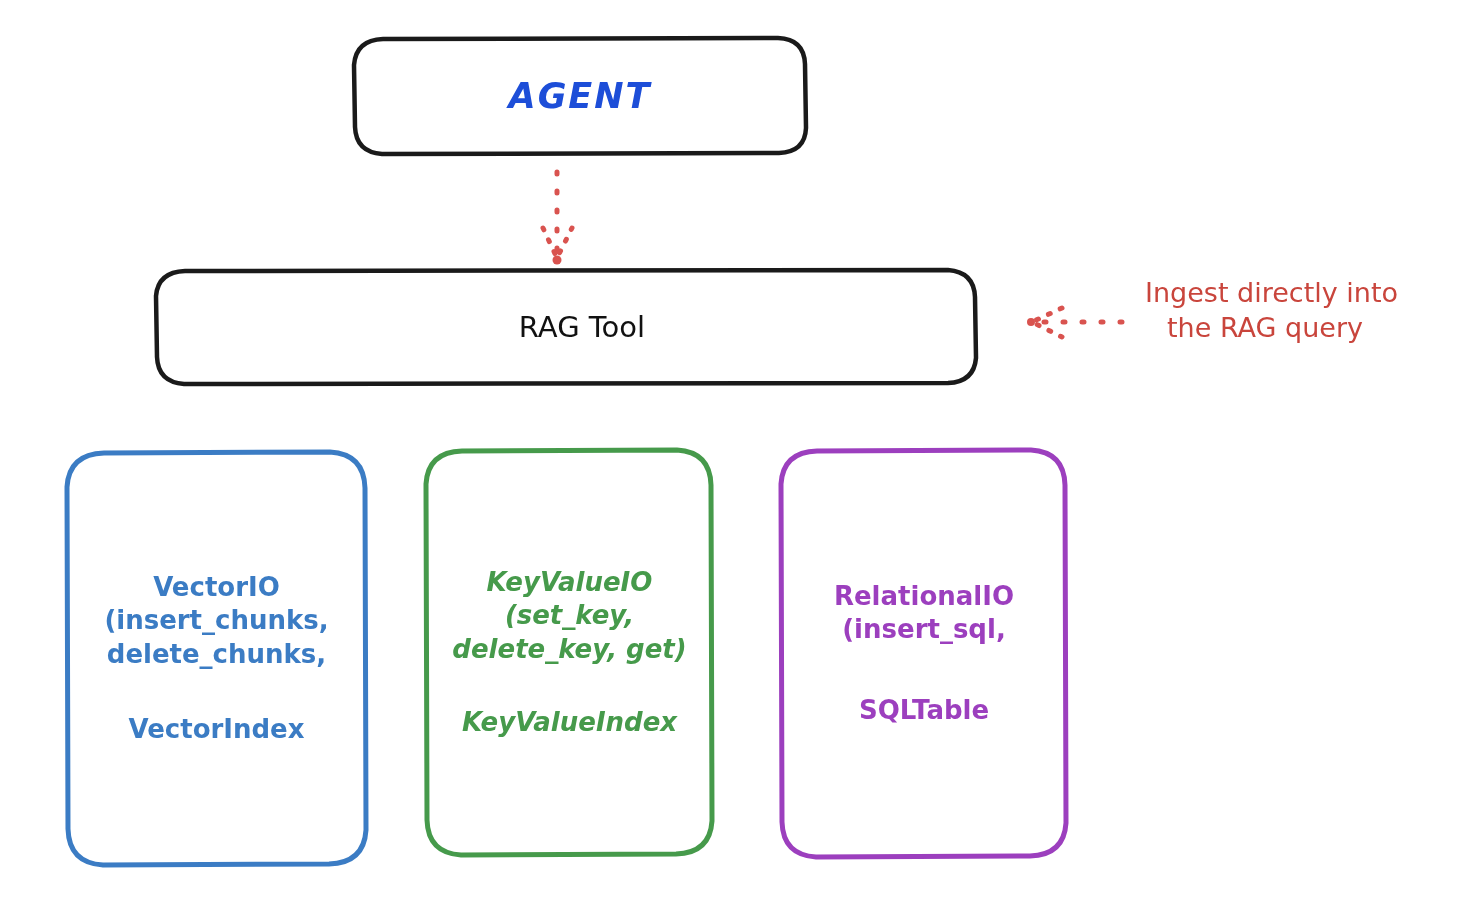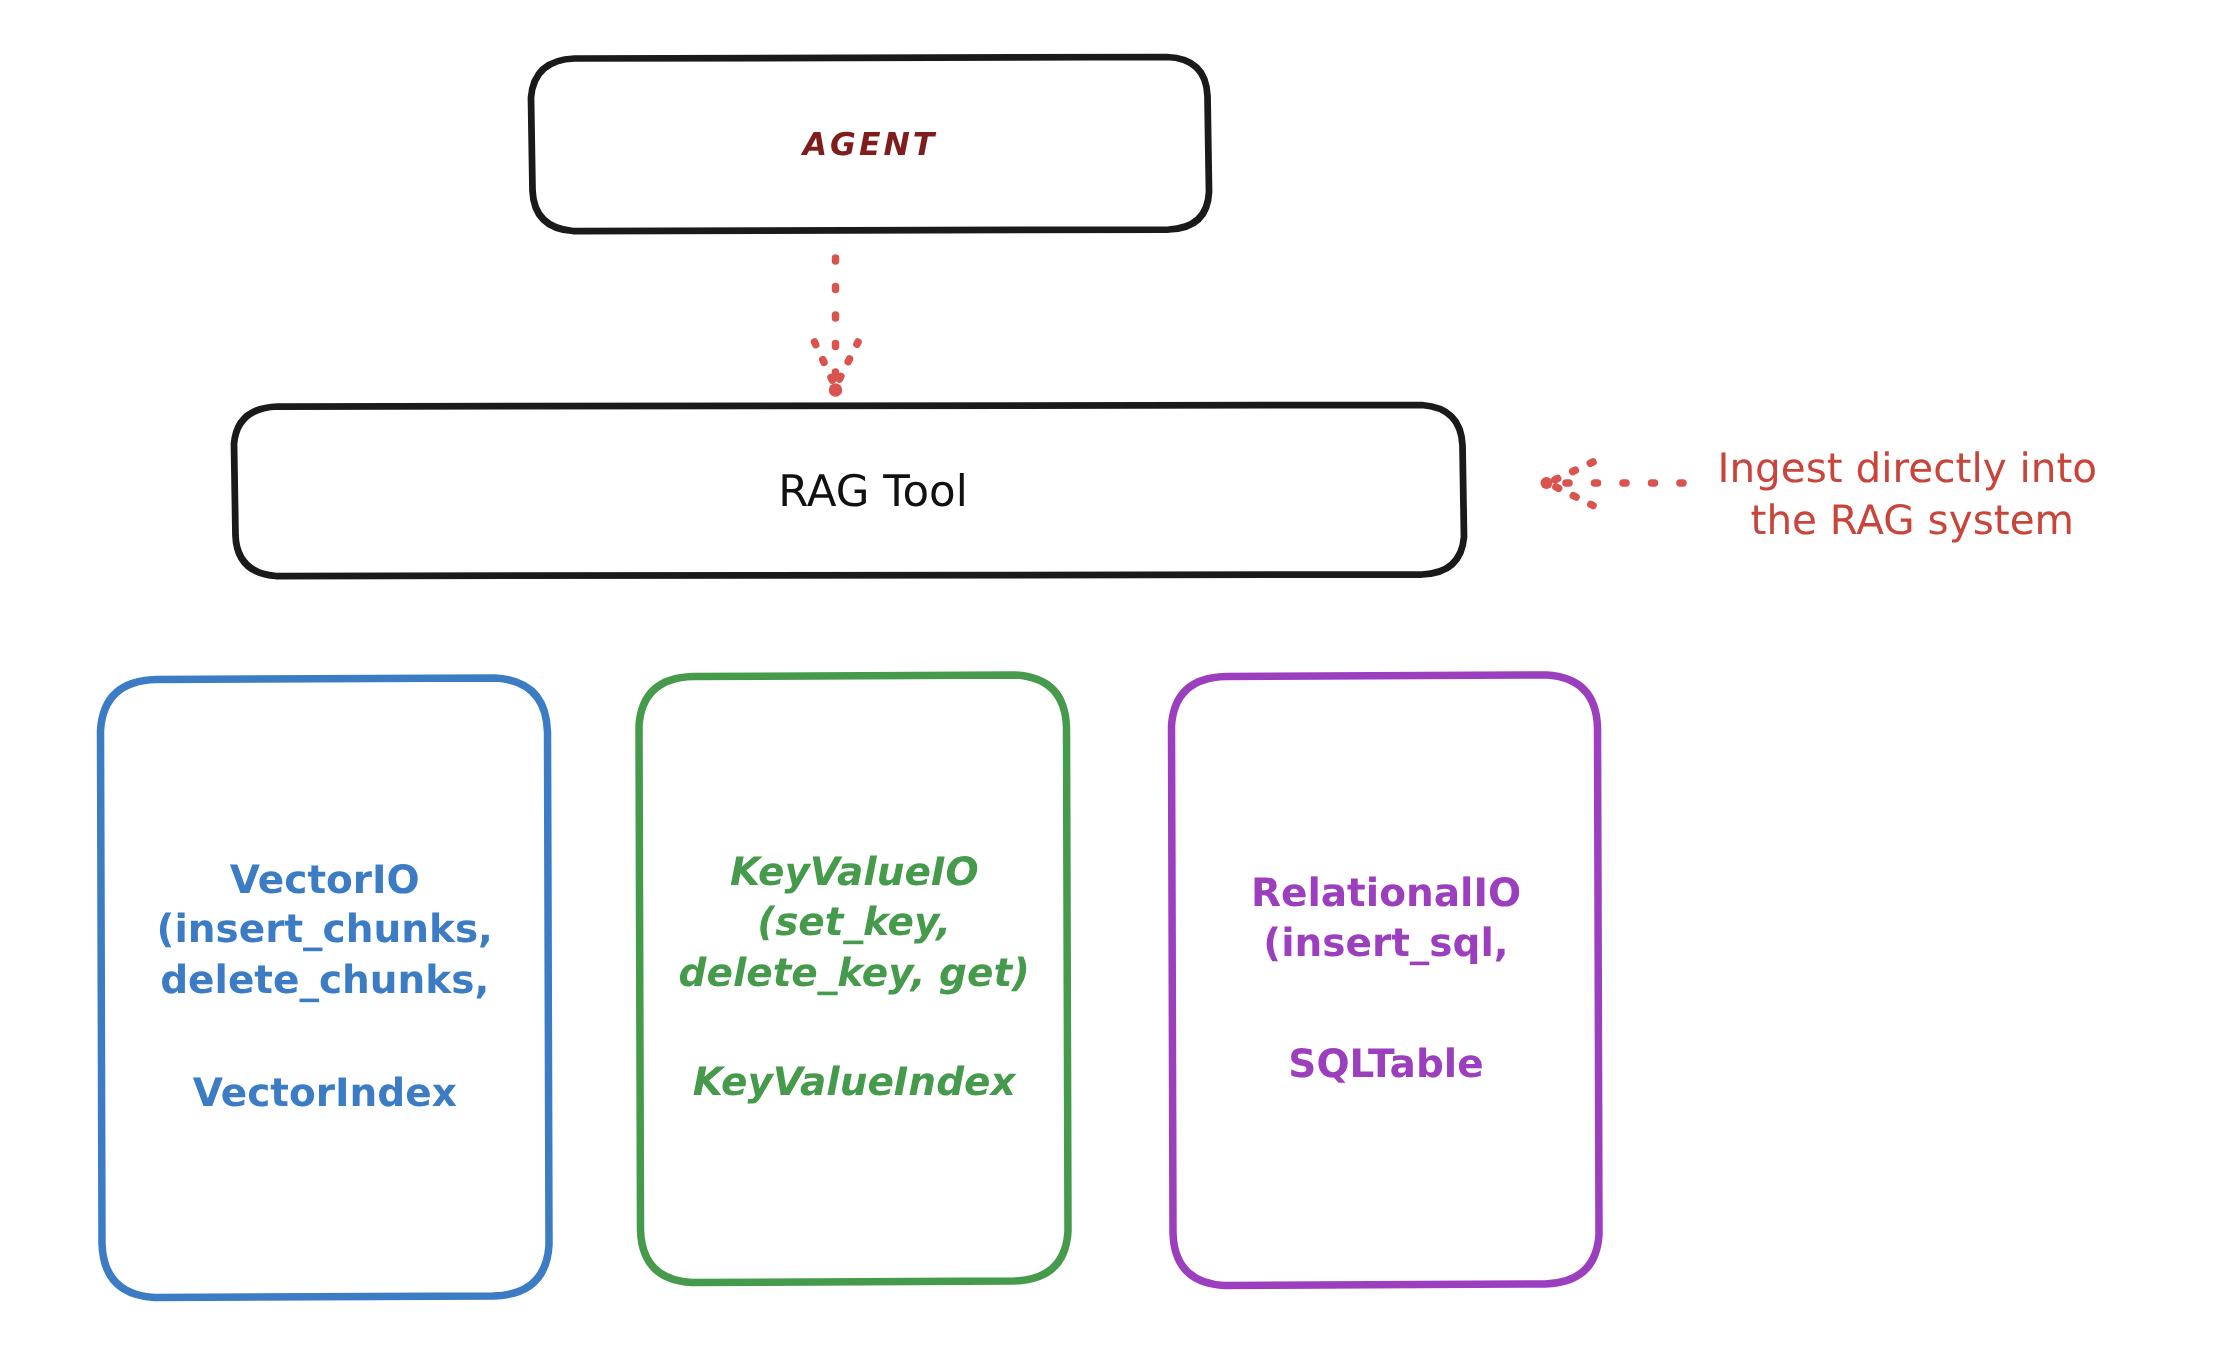--- a/index.html
+++ b/index.html
@@ -35,22 +35,22 @@
   }
 
   
   #agent-node {
     left: 355px;
     top: 38px;
     width: 450px;
     height: 116px;
   }
   #agent-node .node-label {
-    font-size: 21px;
-    color: #7f1d1d;
+    font-size: 35px;
+    color: #1d4ed8;
     font-style: italic;
     font-weight: 700;
     letter-spacing: 2px;
     font-family: "DejaVu Sans", sans-serif;
   }
 
   
   #rag-tool-node {
     left: 173px;
     top: 270px;
@@ -118,21 +118,20 @@
     position: absolute;
     left: 1145px;
     top: 276px;
     width: 330px;
     z-index: 3;
     color: #c9453c;
     font-size: 27px;
     line-height: 1.28;
     text-align: left;
     font-family: "DejaVu Sans", sans-serif;
-    margin-top: 20px;
   }
   #ingest-annotation div:nth-child(2) { padding-left: 22px; }
 </style>
 </head>
 <body>
 
 <svg id="canvas" viewBox="0 0 1484 910" xmlns="http://www.w3.org/2000/svg">
 
   <path d="M 383 39 L 778 38 Q 804 39 805 64 L 806 128 Q 805 152 779 153 L 382 154 Q 356 152 355 127 L 354 65 Q 356 40 383 39 Z" fill="none" stroke="#1a1a1a" stroke-width="4.5" stroke-linecap="round" stroke-linejoin="round"></path>
 
@@ -186,14 +185,14 @@
 <div class="node provider-node" id="relational-io-node">
   <div class="api-lines">
     <div>RelationalIO</div>
     <div>(insert_sql,</div>
   </div>
   <div class="index-line">SQLTable</div>
 </div>
 
 <div id="ingest-annotation">
   <div>Ingest directly into</div>
-  <div>the RAG system</div>
+  <div>the RAG query</div>
 </div>
 
 </body></html>

